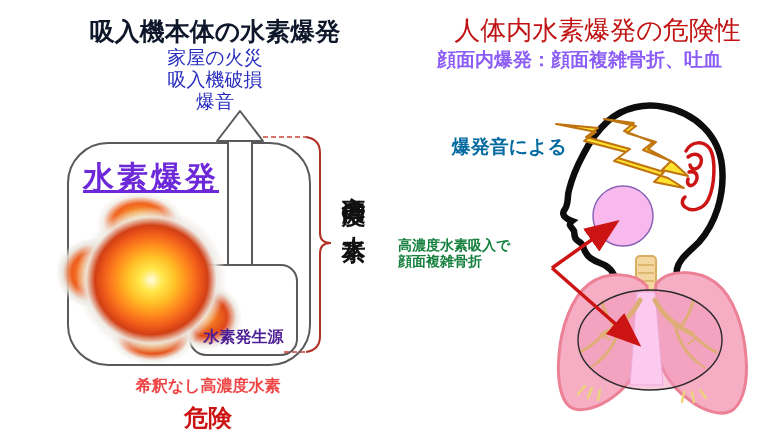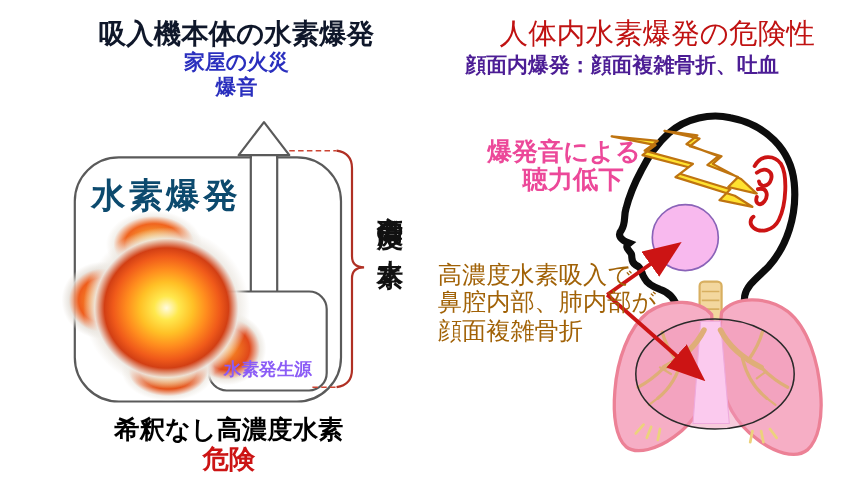--- a/index.html
+++ b/index.html
@@ -8,32 +8,32 @@
     position:relative; width:780px; height:438px; background:#ffffff;
     font-family:"Liberation Sans","DejaVu Sans",sans-serif; overflow:hidden;
   }
   .abs { position:absolute; }
   .txt { line-height:1.15; white-space:nowrap; }
   .center { text-align:center; }
   .right { text-align:right; }
 
   
   .left-title  { left:55px; top:17px;  width:320px; font-size:25px; font-weight:bold; color:#0f172a; z-index:3; }
-  .left-risks  { left:55px; top:47px;  width:320px; font-size:19px; font-weight:bold; color:#2a2fbe; line-height:19px; z-index:3; }
+  .left-risks  { left:55px; top:47px;  width:320px; font-size:19px; font-weight:normal; color:#2a2fbe; line-height:19px; z-index:3; }
   .right-title { left:425px; top:16px; width:345px; font-size:26px; font-weight:normal; color:#c01212; z-index:3; }
-  .right-risks { left:423px; top:49px; width:335px; font-size:19px; font-weight:bold; color:#4c1d95; line-height:23px; z-index:3; }
-  .explosion-label { left:83px; top:160px; font-size:31px; font-weight:bold; color:#0c4a6e; letter-spacing:3px; z-index:3; }
-  .source-label { left:190px; top:328px; width:107px; font-size:16px; font-weight:bold; color:#8b5cf6; z-index:3; }
+  .right-risks { left:437px; top:49px; width:335px; font-size:19px; font-weight:bold; color:#8b5cf6; line-height:23px; z-index:3; }
+  .explosion-label { left:83px; top:160px; font-size:31px; font-weight:bold; color:#6d28d9; letter-spacing:3px; z-index:3;text-decoration:underline; }
+  .source-label { left:190px; top:328px; width:107px; font-size:16px; font-weight:bold; color:#4c1d95; z-index:3; }
   .side-label {
     left:340px; top:177px; height:165px; font-size:24px; font-weight:bold; color:#111111;
     writing-mode:vertical-rl; text-orientation:upright; letter-spacing:3px; z-index:3;
   }
-  .hearing-note { left:443px; top:124px; width:124px; font-size:23px; font-weight:bold; color:#ec4899; line-height:20px; z-index:3; }
-  .body-note { left:398px; top:237px; font-size:22px; font-weight:normal; color:#a16207; line-height:21px; z-index:3; }
-  .bottom-caption { left:58px; top:377px; width:300px; font-size:23px; font-weight:bold; color:#000000; z-index:3; }
+  .hearing-note { left:443px; top:136px; width:124px; font-size:19px; font-weight:bold; color:#0369a1; line-height:20px; z-index:3; }
+  .body-note { left:398px; top:237px; font-size:14px; font-weight:bold; color:#15803d; line-height:21px; z-index:3; }
+  .bottom-caption { left:58px; top:377px; width:300px; font-size:16px; font-weight:bold; color:#ef4444; z-index:3; }
   .bottom-warning { left:58px; top:404px; width:300px; font-size:24px; font-weight:bold; color:#cc1414; z-index:3; }
 
   
   svg.scene { left:0; top:0; z-index:1; }
 
   
   .explosion { left:56px; top:198px; width:184px; height:164px; z-index:2; }
   .explosion .blob { position:absolute; border-radius:50%; }
   .blob.main { left:8px; top:4px; width:168px; height:156px;
     background:radial-gradient(closest-side at 52% 50%,
@@ -126,37 +126,36 @@
   <span class="blob b1"></span>
   <span class="blob b2"></span>
   <span class="blob b3"></span>
   <span class="blob b4"></span>
   <span class="blob main"></span>
 </div>
 
 <div class="abs txt center left-title">吸入機本体の水素爆発</div>
 <div class="abs left-risks center">
   <div class="txt">家屋の火災</div>
+  <div class="txt">吸入機破損</div>
   <div class="txt">爆音</div>
 </div>
 
 <div class="abs txt center right-title">人体内水素爆発の危険性</div>
 <div class="abs right-risks">
   <div class="txt">顔面内爆発：顔面複雑骨折、吐血</div>
 </div>
 
 <div class="abs txt explosion-label">水素爆発</div>
 <div class="abs txt center source-label">水素発生源</div>
 <div class="abs txt side-label">高濃度の水素</div>
 
 <div class="abs hearing-note right">
   <div class="txt">爆発音による</div>
-  <div class="txt">聴力低下</div>
 </div>
 
 <div class="abs body-note">
   <div class="txt">高濃度水素吸入で</div>
-  <div class="txt">鼻腔内部、肺内部が</div>
   <div class="txt">顔面複雑骨折</div>
 </div>
 
 <div class="abs txt center bottom-caption">希釈なし高濃度水素</div>
 <div class="abs txt center bottom-warning">危険</div>
 
 </body></html>

